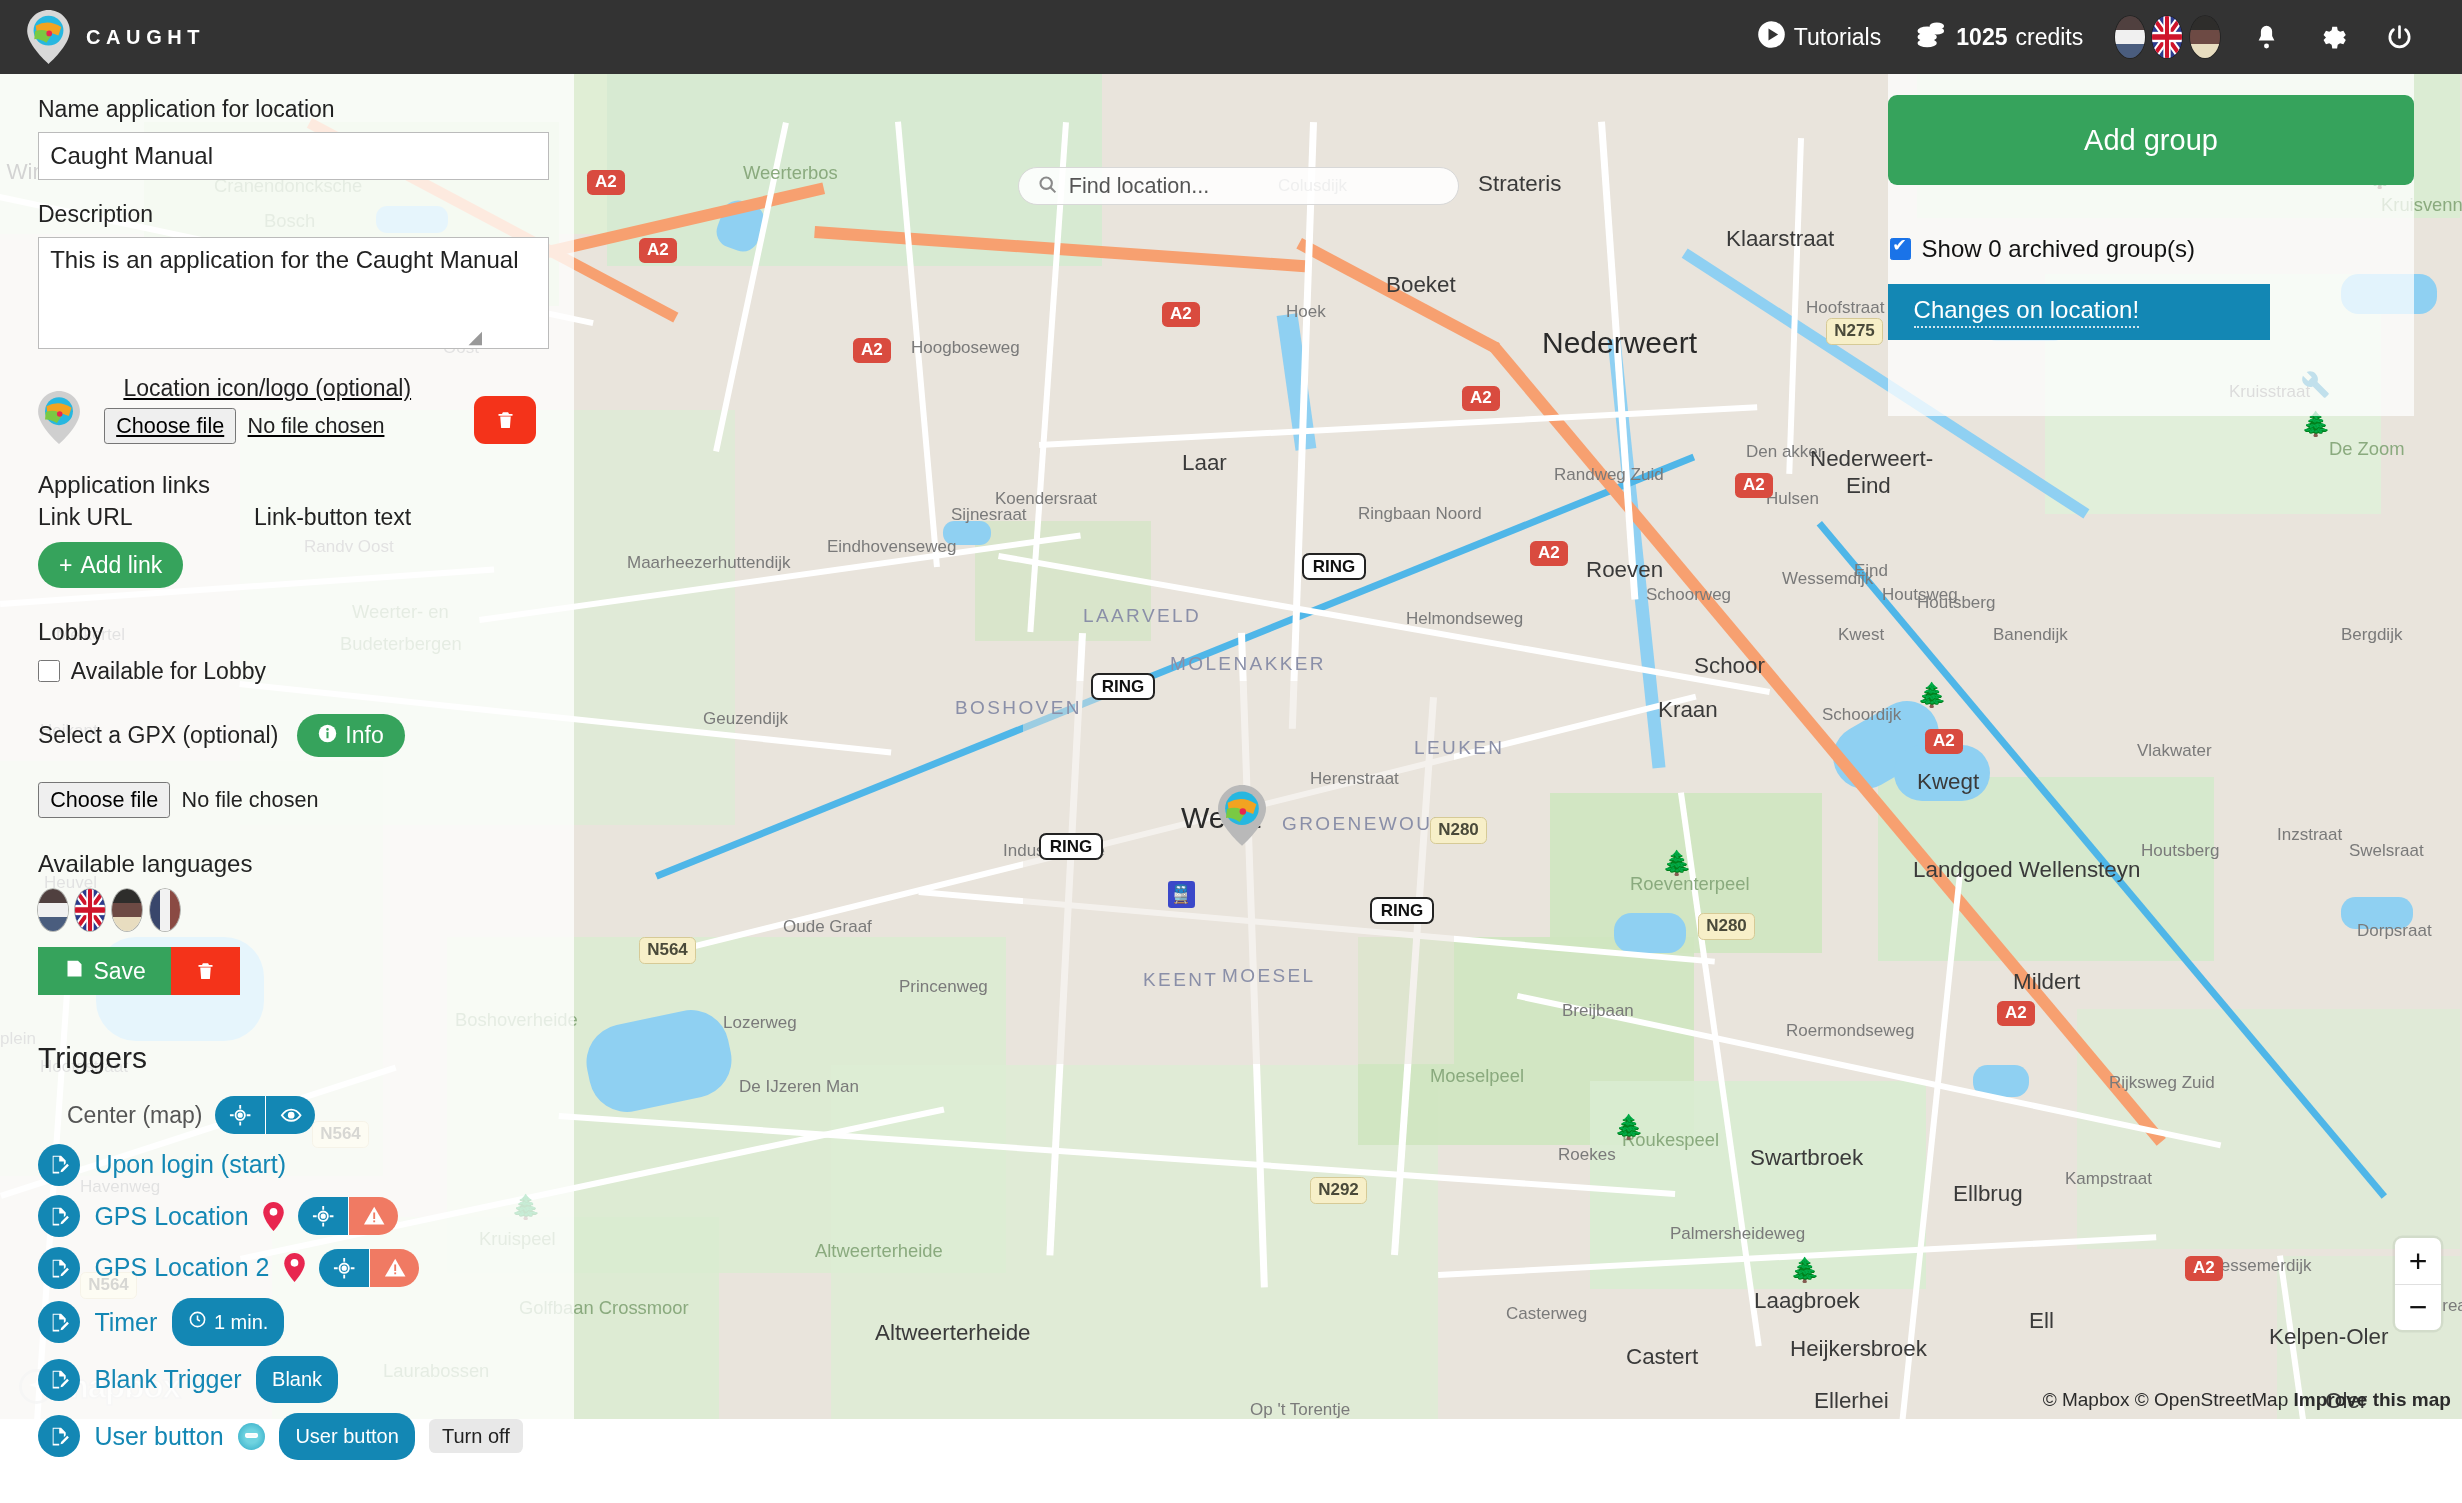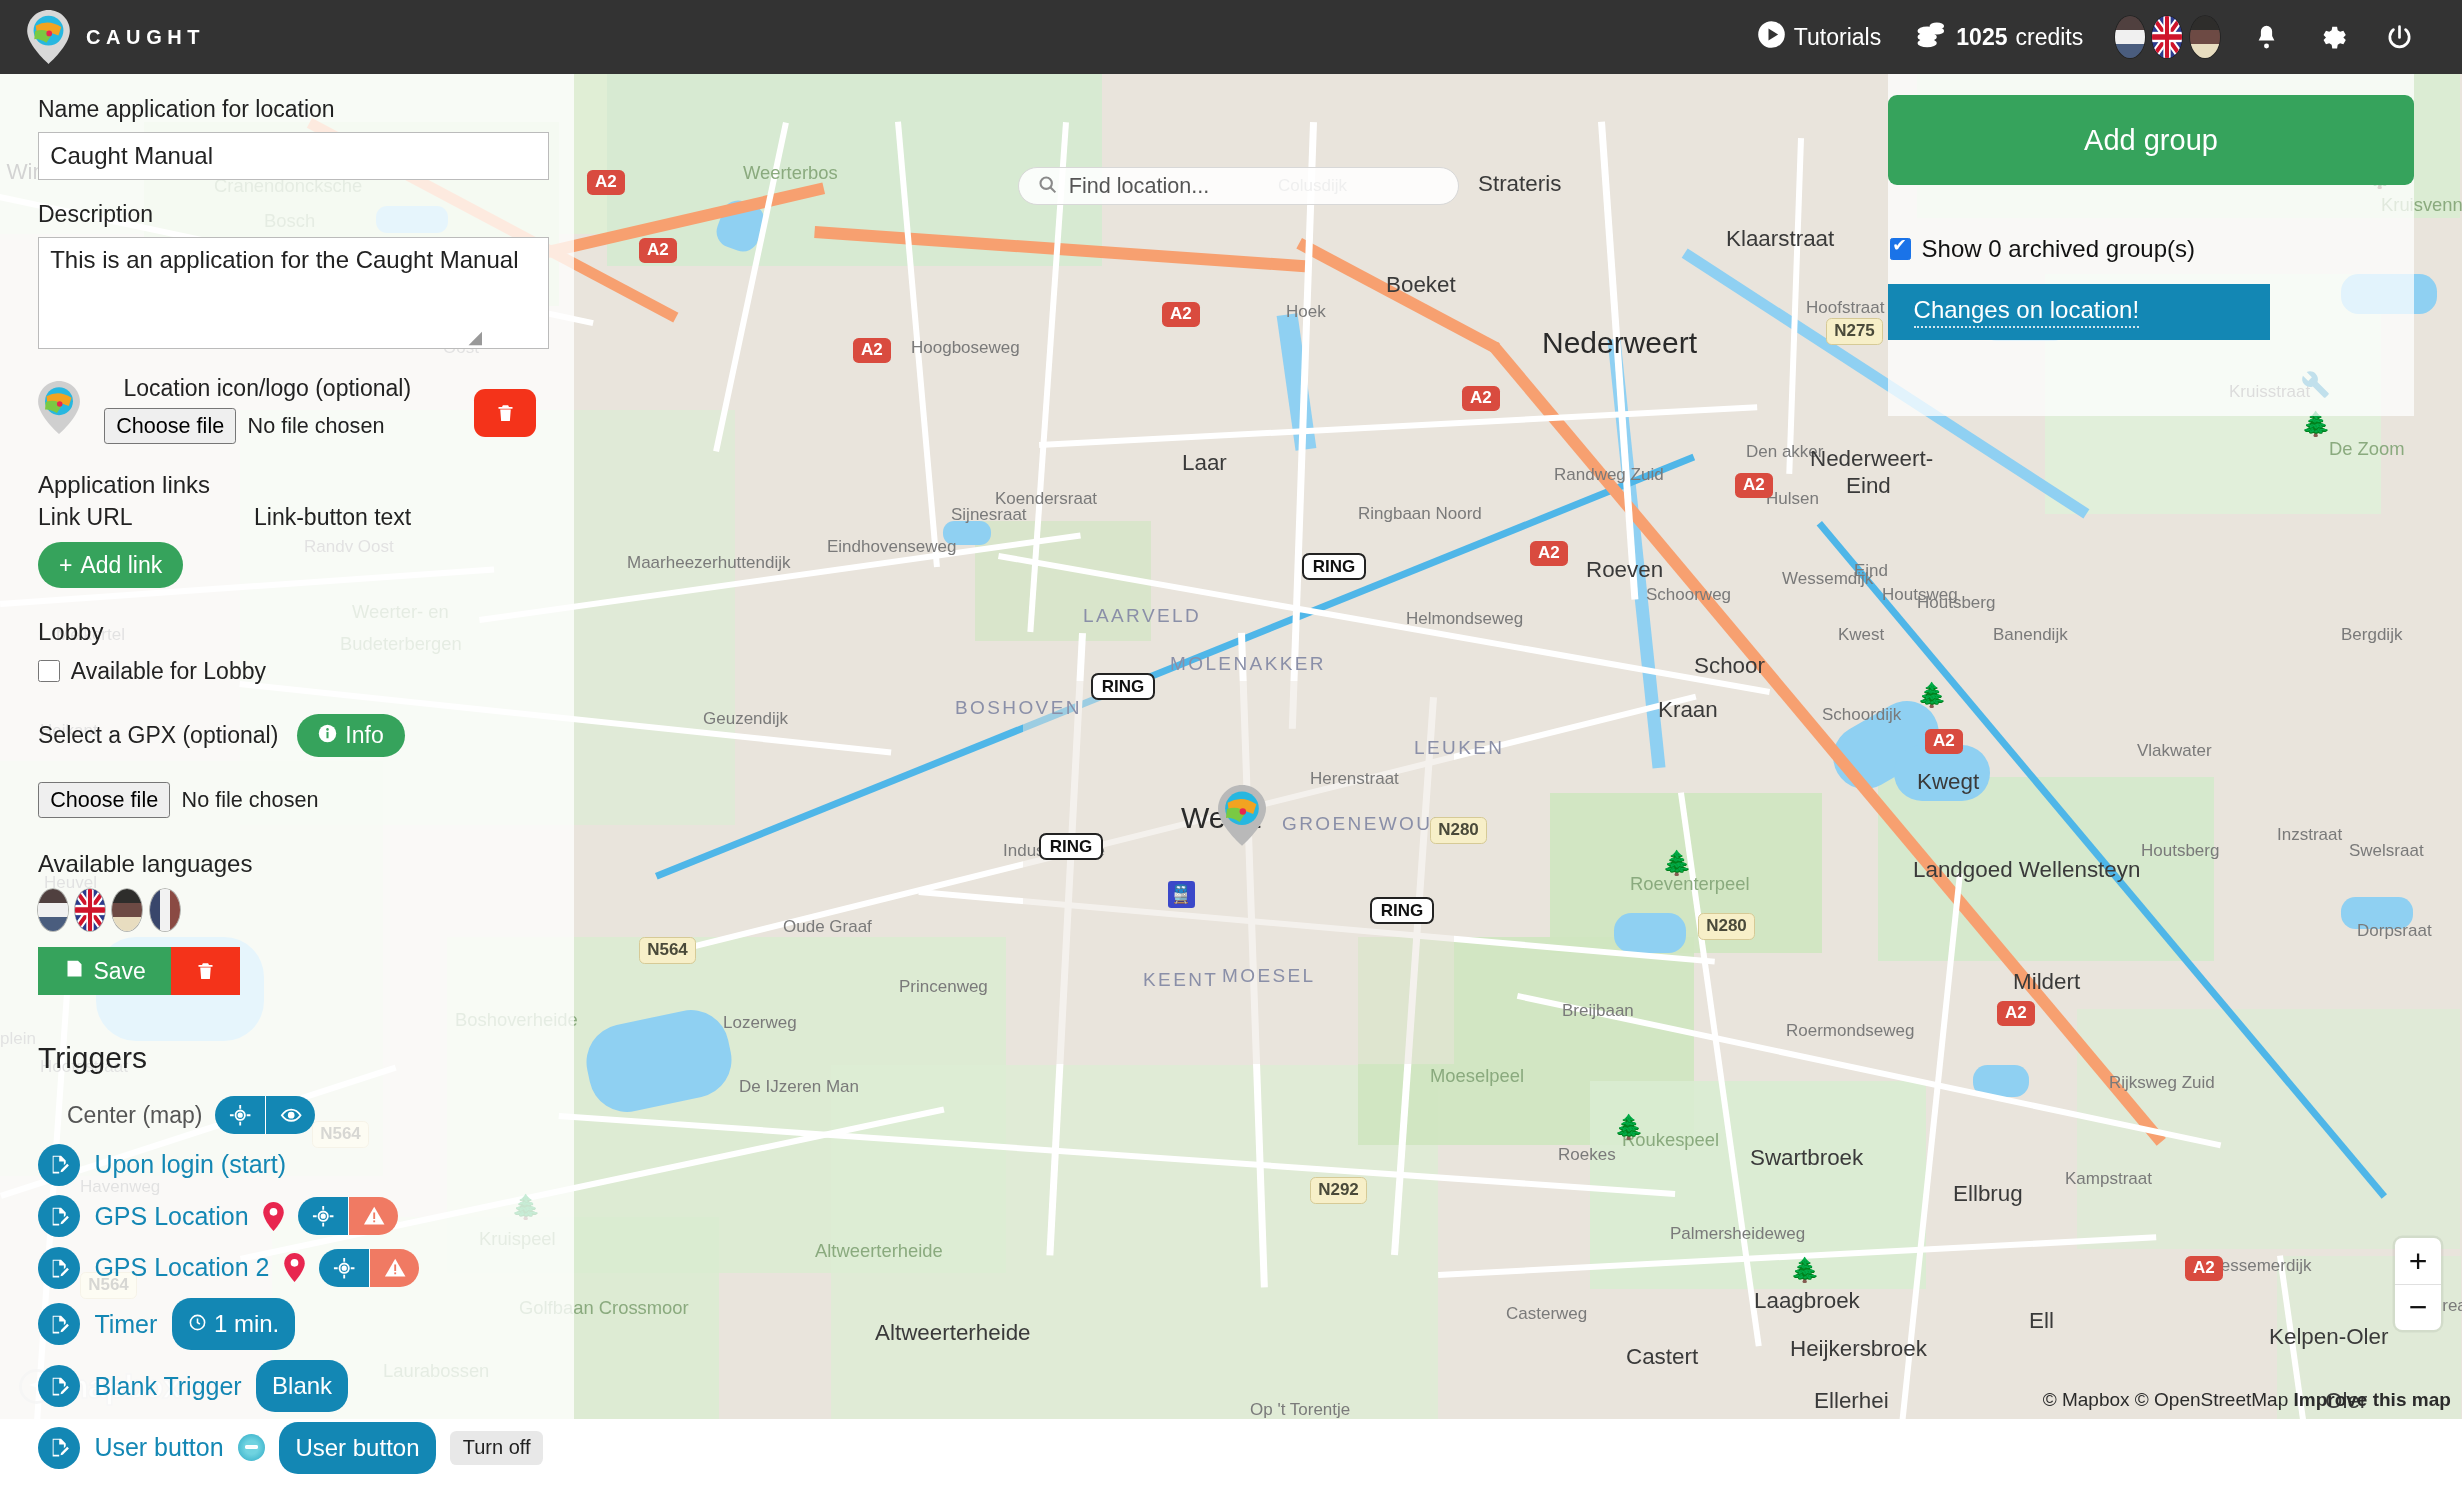--- a/index.html
+++ b/index.html
@@ -157,21 +157,21 @@
   .textarea-box {
     width: 511px; height: 112px; background: #fff; border: 0.8px solid #bbb;
     font-size: 24px; padding: 8px 11.2px; color: #222; resize: none;
     font-family: "Liberation Sans", sans-serif; position: relative;
   }
   .ta-grip {
     position:absolute; right: 66px; bottom: 0px; color:#999; font-size:17.6px;
   }
   .row { display: flex; align-items: center; }
 
-  .logo-row { margin-top: 21px; display: flex; align-items: center; }
+  .logo-row { margin-top: 21px; display: flex; align-items: flex-end; text-decoration: underline; }
   .logo-thumb { width: 42px; height: 53px; margin-right: 14.4px; }
   .filegroup { display: flex; align-items: center; }
   .choose-file {
     background: #efefef; border: 0.8px solid #767676; border-radius: 3.2px;
     font-size: 21.6px; padding: 4px 11.2px; color: #000; cursor: pointer;
     font-family: "Liberation Sans", sans-serif;
   }
   .no-file { font-size: 21.6px; color: #222; margin-left: 11.2px; }
   .btn-round-red {
     width: 62px; height: 48px; border-radius: 11.2px; background: #f4331a;
@@ -226,21 +226,21 @@
     display: flex; align-items: center; gap: 14.4px; margin-top: 9.6px;
   }
   .trig-icon {
     width: 42px; height: 42px; border-radius: 50%; background: #1387b4;
     display: flex; align-items: center; justify-content: center;
     cursor: pointer; flex: 0 0 auto;
   }
   .trig-name { font-size: 25px; color: #1387b4; white-space: nowrap; }
   .badge-blue {
     background: #1387b4; color: #fff; border-radius: 19px;
-    font-size: 24px; padding: 12px 16px; display: inline-flex;
+    font-size: 20px; padding: 12px 16px; display: inline-flex;
     align-items: center; gap: 7.2px; white-space: nowrap;
   }
   .badge-gray {
     background: #e8e8e8; color: #222; border-radius: 6.4px;
     font-size: 20px; padding: 5.6px 12.8px; white-space: nowrap;
   }
   .pin-red { width: 21px; height: 29px; flex: 0 0 auto; }
   .dot-user {
     width: 27px; height: 27px; border-radius: 50%;
     background: radial-gradient(circle at 50% 50%, #6fd3e0 35%, #2aa7c4 100%);

